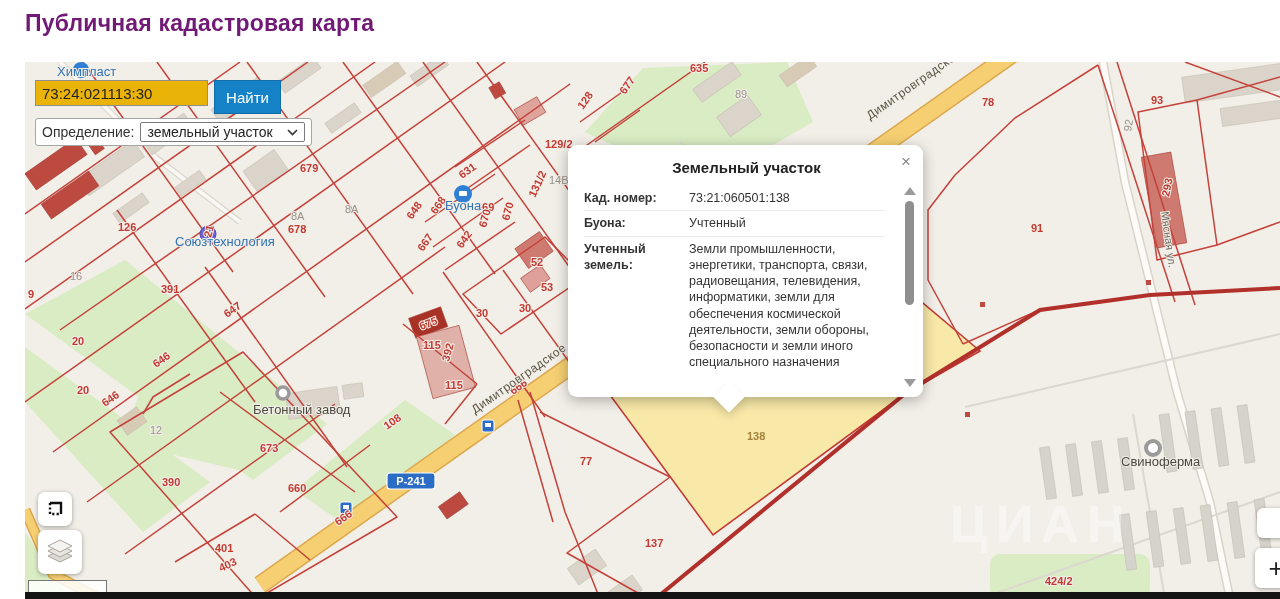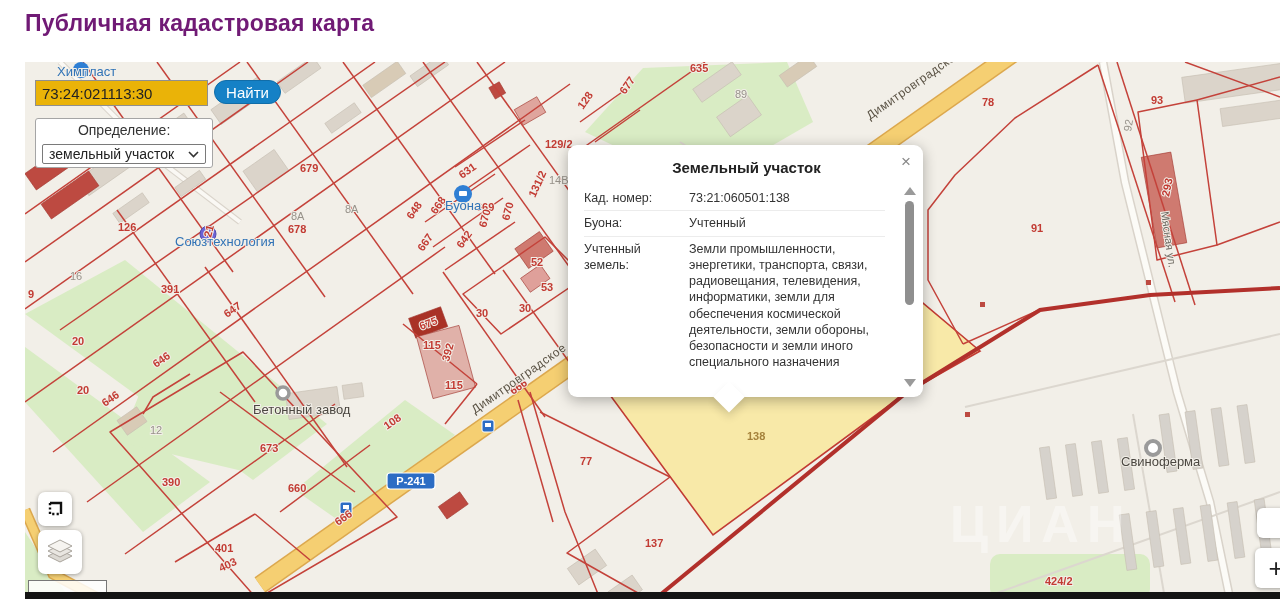--- a/index.html
+++ b/index.html
@@ -15,33 +15,33 @@
   .t-gray  { fill:#97928a; font-size:11px; font-weight:400; }
   .t-sel   { fill:#a5823b; font-size:11px; font-weight:600; stroke:#f8e9a8; }
   .t-poib  { fill:#3173b6; font-size:13px; font-weight:400; }
   .t-poid  { fill:#4b4741; font-size:13px; font-weight:400; }
   .t-street{ fill:#6f6b63; font-size:11px; }
   .t-road  { fill:#5a5244; font-size:12px; letter-spacing:.5px; }
   .t-wm    { fill:#ffffff; opacity:.4; font-size:52px; font-weight:700; letter-spacing:8px; stroke:none; }
 
   
   .search-input { position:absolute; left:10px; top:18px; width:173px; height:26px; border:1px solid #8f8f8f; background:#eab308; font-size:15px; color:#222; padding:0 6px; z-index:20; font-family:"Liberation Sans",sans-serif; }
-  .search-btn { position:absolute; left:189px; top:18px; width:67px; height:24px; background:#1581c6; color:#fff; border:1px solid #116da8; font-size:15px; border-radius:13px; z-index:20; cursor:pointer; font-family:"Liberation Sans",sans-serif; }
-  .definition { position:absolute; left:10px; top:56px; z-index:20; background:#fff; border:1px solid #a5a5a5; border-radius:3px; padding:3px 6px; display:flex; align-items:center; gap:6px; font-size:14px; color:#333;flex-direction:column; }
+  .search-btn { position:absolute; left:189px; top:18px; width:67px; height:34px; background:#1581c6; color:#fff; border:1px solid #116da8; font-size:15px; border-radius:0; z-index:20; cursor:pointer; font-family:"Liberation Sans",sans-serif; }
+  .definition { position:absolute; left:10px; top:56px; z-index:20; background:#fff; border:1px solid #a5a5a5; border-radius:3px; padding:3px 6px; display:flex; align-items:center; gap:6px; font-size:14px; color:#333; }
   .def-select { display:flex; align-items:center; gap:14px; border:1px solid #7a7a7a; border-radius:2px; background:#fff; padding:1px 6px; font-size:14px; color:#222; cursor:pointer; }
 
   
   .popup { position:absolute; left:543px; top:83px; width:355px; height:252px; background:#fff; border-radius:9px; box-shadow:0 3px 14px rgba(0,0,0,.3); z-index:10; padding:12px 14px 6px 16px; }
   .popup:after { content:""; position:absolute; left:150px; bottom:-11px; width:22px; height:22px; background:#fff; transform:rotate(45deg); box-shadow:4px 4px 8px rgba(0,0,0,.12); }
   .popup-title { text-align:center; font-size:15px; font-weight:700; color:#222; margin:2px 0 10px; }
   .popup-close { position:absolute; top:8px; right:12px; font-size:17px; color:#888; cursor:pointer; line-height:1; }
   .rows { position:relative; height:196px; overflow:hidden; padding-right:24px; }
   .row { display:grid; grid-template-columns:97px 1fr; gap:8px; padding:4px 0; border-bottom:1px solid #ececec; font-size:12.5px; line-height:1.3; color:#333; }
   .row:last-child { border-bottom:none; }
-  .row .lab { font-weight:400; }
+  .row .lab { font-weight:700; }
   .pscroll { position:absolute; right:6px; top:42px; height:200px; width:15px; z-index:11; display:flex; flex-direction:column; align-items:center; }
   .arr { width:0; height:0; border-left:6px solid transparent; border-right:6px solid transparent; }
   .arr.up { border-bottom:8px solid #9a9a9a; }
   .arr.down{ border-top:8px solid #9a9a9a; margin-top:auto; }
   .thumb { position:absolute; top:14px; left:3px; width:9px; height:104px; border-radius:5px; background:#8f8f8f; }
 
   
   .ctl { position:absolute; background:#fff; border-radius:7px; box-shadow:0 1px 4px rgba(0,0,0,.35); z-index:20; display:flex; align-items:center; justify-content:center; cursor:pointer; }
   .btn-extent { left:13px; top:430px; width:34px; height:34px; }
   .btn-layers { left:13px; top:468px; width:44px; height:44px; }

